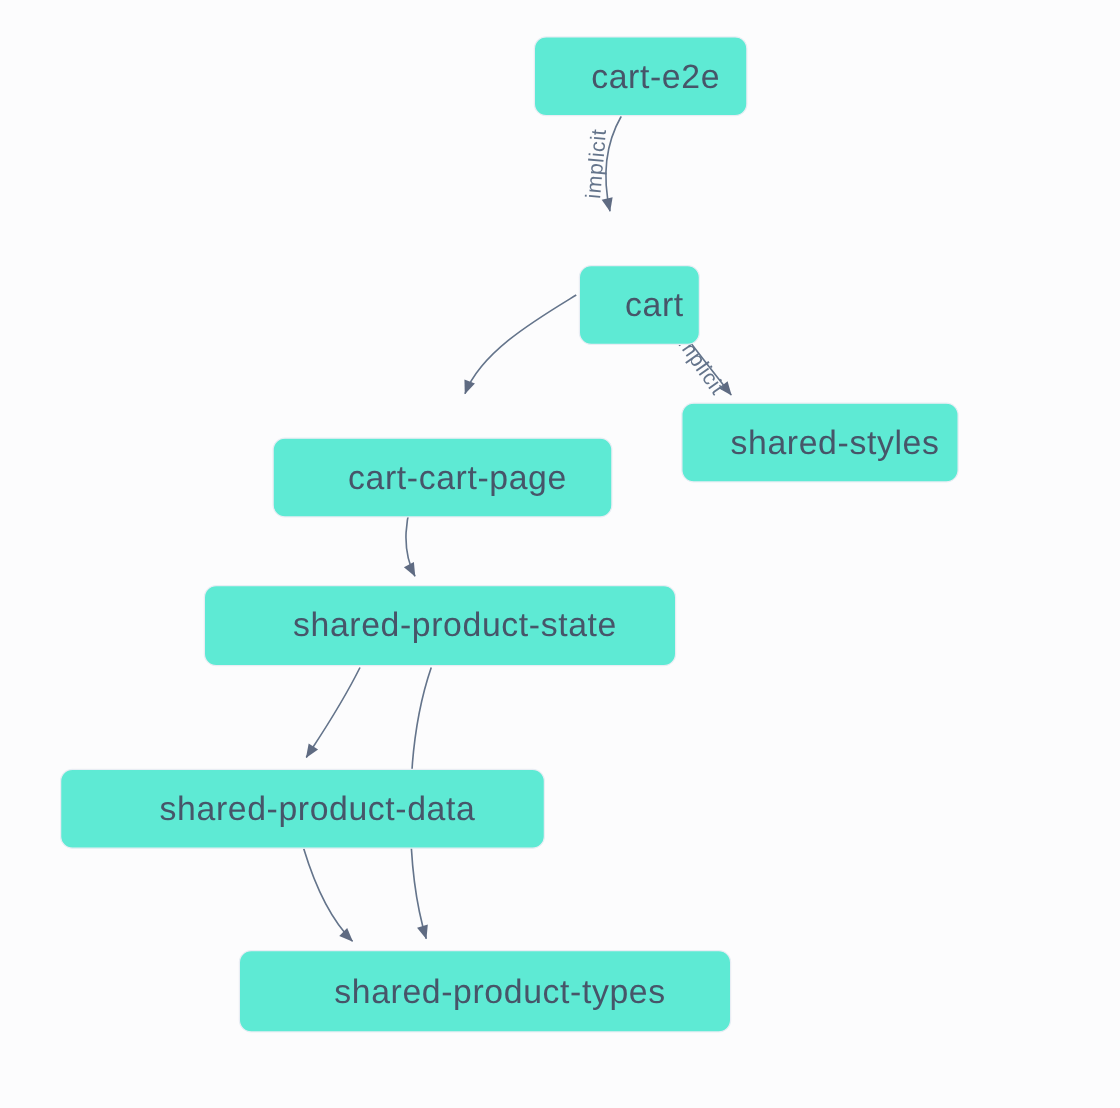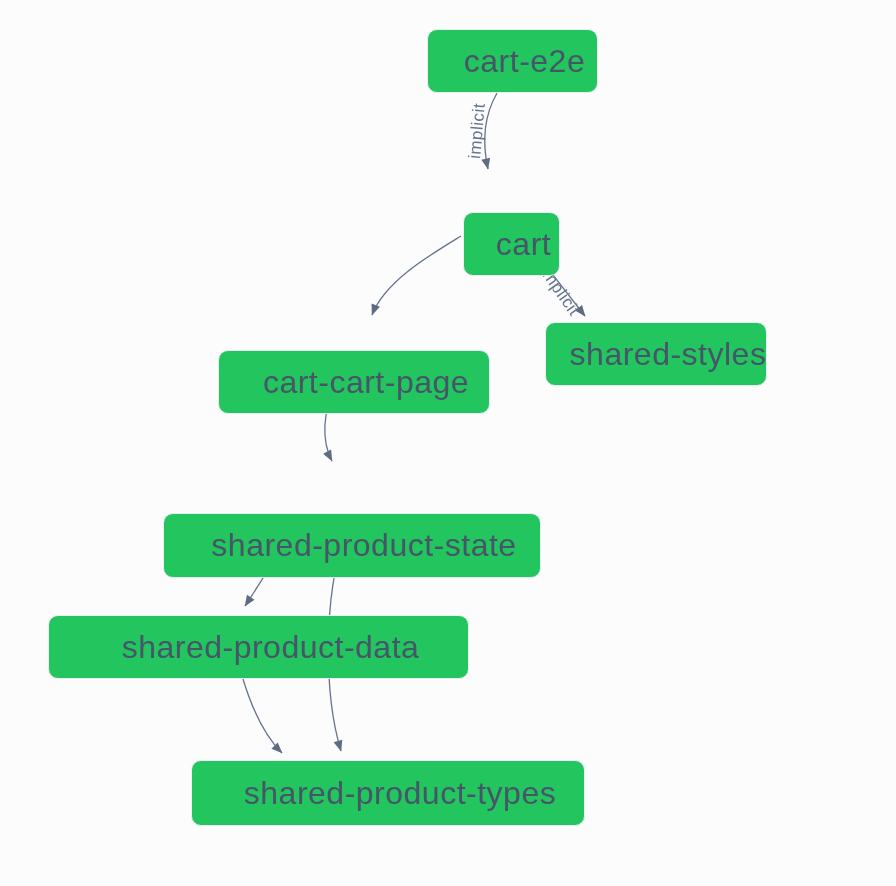--- a/index.html
+++ b/index.html
@@ -17,25 +17,25 @@
     font-size:17px;
     fill:#64748b;
     letter-spacing:0.5px;
     text-anchor:middle;
     dominant-baseline:central;
   }
   .node{
     position:absolute;
     height:64px;
     box-sizing:border-box;
-    background:#22c55e;
+    background:#5eead4;
     border:1px solid #e9edf4;
     border-radius:10px;
     color:#475569;
-    font-size:32px;
+    font-size:27px;
     letter-spacing:0.5px;
     display:flex;
     align-items:center;
     justify-content:center;
     white-space:nowrap;
     cursor:pointer;
     user-select:none;
     padding-left:24px;
   }
 </style>
@@ -71,19 +71,19 @@
   </svg>
 
   <div class="node" style="left:427px;top:29px;width:171px;">cart-e2e</div>
 
   <div class="node" style="left:463px;top:176px;width:97px;margin-top:36px;">cart</div>
 
   <div class="node" style="left:218px;top:322px;width:272px;margin-top:28px;">cart-cart-page</div>
 
   <div class="node" style="left:545px;top:322px;width:222px;">shared-styles</div>
 
-  <div class="node" style="left:163px;top:468px;width:378px;height:65px;margin-top:45px;">shared-product-state</div>
+  <div class="node" style="left:163px;top:468px;width:378px;height:65px;">shared-product-state</div>
 
-  <div class="node" style="left:48px;top:615px;width:421px;">shared-product-data</div>
+  <div class="node" style="left:48px;top:615px;width:388px;">shared-product-data</div>
 
   <div class="node" style="left:159px;top:760px;width:394px;height:66px;margin-left:32px;">shared-product-types</div>
 
 </div>
 
 </body></html>

